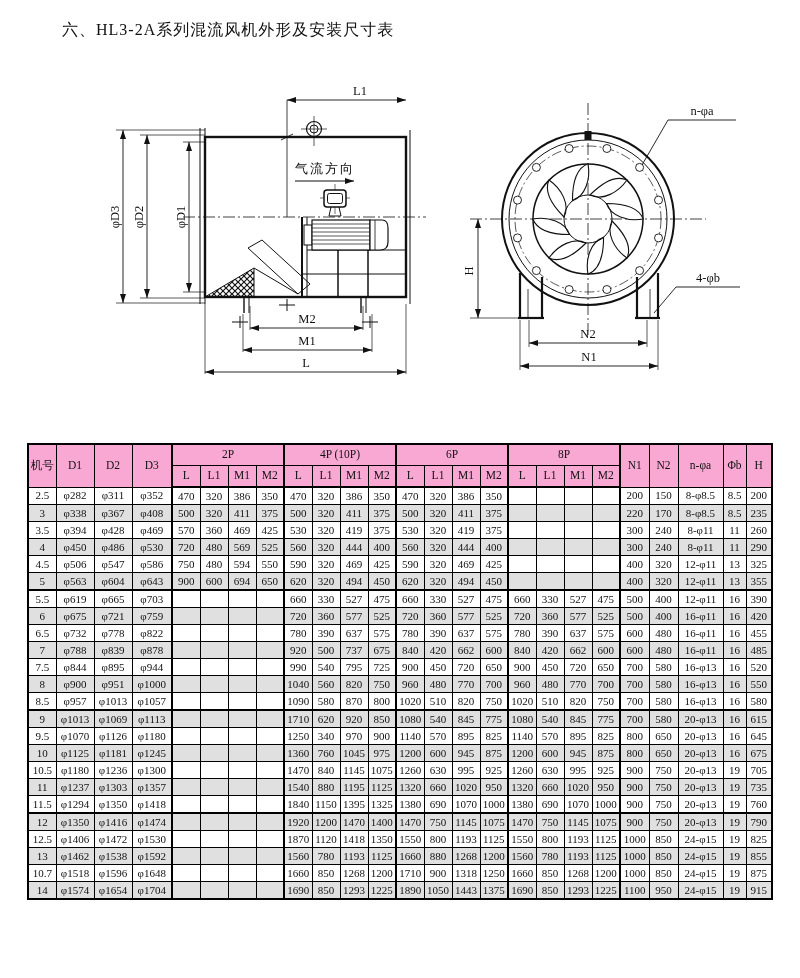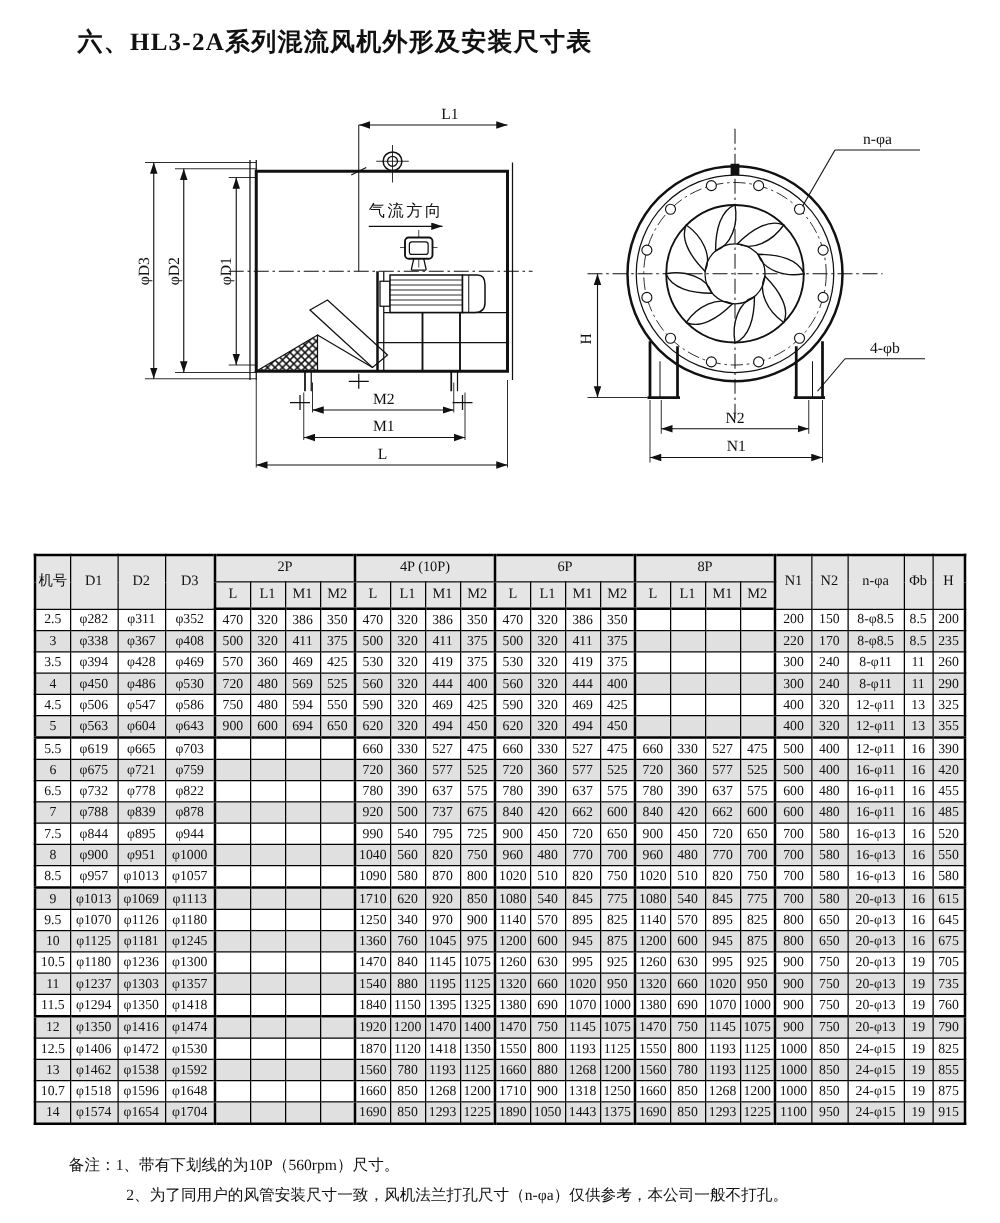--- a/index.html
+++ b/index.html
@@ -1,25 +1,25 @@
 <!DOCTYPE html>
 <html><head>
 <meta charset="utf-8">
 <style>
   html,body{margin:0;padding:0;background:#fff;}
   .page{position:relative;width:800px;height:978px;background:#ffffff;overflow:hidden;
         font-family:"Liberation Serif","DejaVu Serif",serif;color:#111;}
-  .title{position:absolute;left:62px;top:20px;font-size:20px;font-weight:700;letter-spacing:1px;text-align:center;}
+  .title{position:absolute;left:62px;top:20px;font-size:16px;font-weight:400;letter-spacing:1px;text-align:center;}
   .drawL{position:absolute;left:88px;top:78px;}
   .drawR{position:absolute;left:440px;top:75px;}
   .specs{position:absolute;left:27px;top:443px;border-collapse:collapse;table-layout:fixed;
          font-size:11px;line-height:1;border:2px solid #000;}
   .specs th,.specs td{border:1px solid #000;text-align:center;vertical-align:middle;
          padding:0;height:16px;font-weight:normal;white-space:nowrap;overflow:hidden;}
-  .specs thead th{background:#e5e5e5;height:20px;font-size:11.5px;}
+  .specs thead th{background:#f9a8d4;height:20px;font-size:11.5px;}
   .specs thead tr:last-child th{border-bottom-width:2px;}
   .specs .gb{border-left-width:2px;}
   .specs tr.shade td{background:#e0e0e0;}
   .specs tr.hb td{border-bottom-width:2px;}
   .u{text-underline-offset:2px;}
   .notes{position:absolute;left:55px;top:920px;font-size:12.5px;line-height:24px;}
   .notes .l2{padding-left:46px;}
   svg text{font-family:"Liberation Serif","DejaVu Serif",serif;}
 </style>
 </head>
@@ -905,18 +905,14 @@
           <td>1225</td>
           <td class="gb">1100</td>
           <td>950</td>
           <td>24-φ15</td>
           <td>19</td>
           <td>915</td>
         </tr>
       </tbody>
   </table>
 
-  <div class="notes">
-    <div>备注：1、带有下划线的为10P（560rpm）尺寸。</div>
-    <div class="l2">2、为了同用户的风管安装尺寸一致，风机法兰打孔尺寸（n-φa）仅供参考，本公司一般不打孔。</div>
-  </div>
 
 </div>
 
 </body></html>

